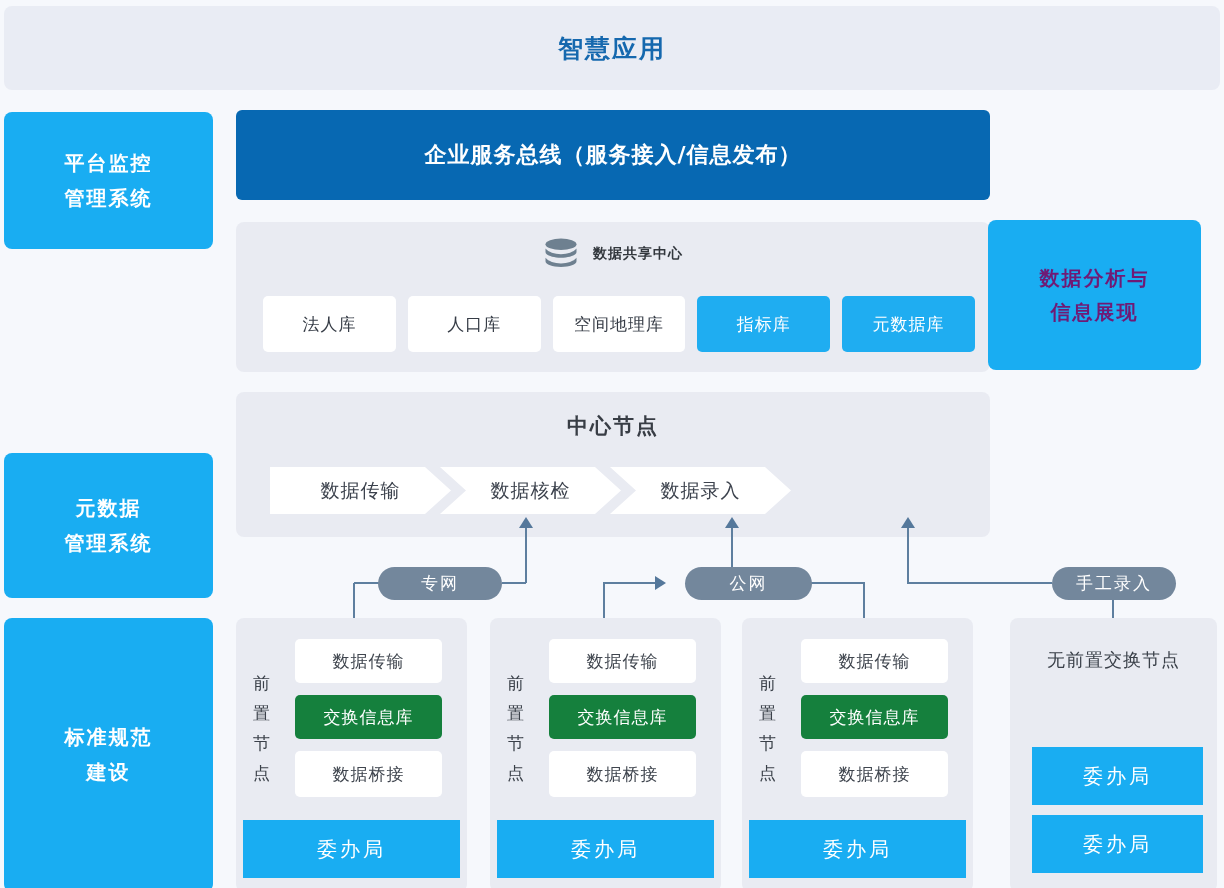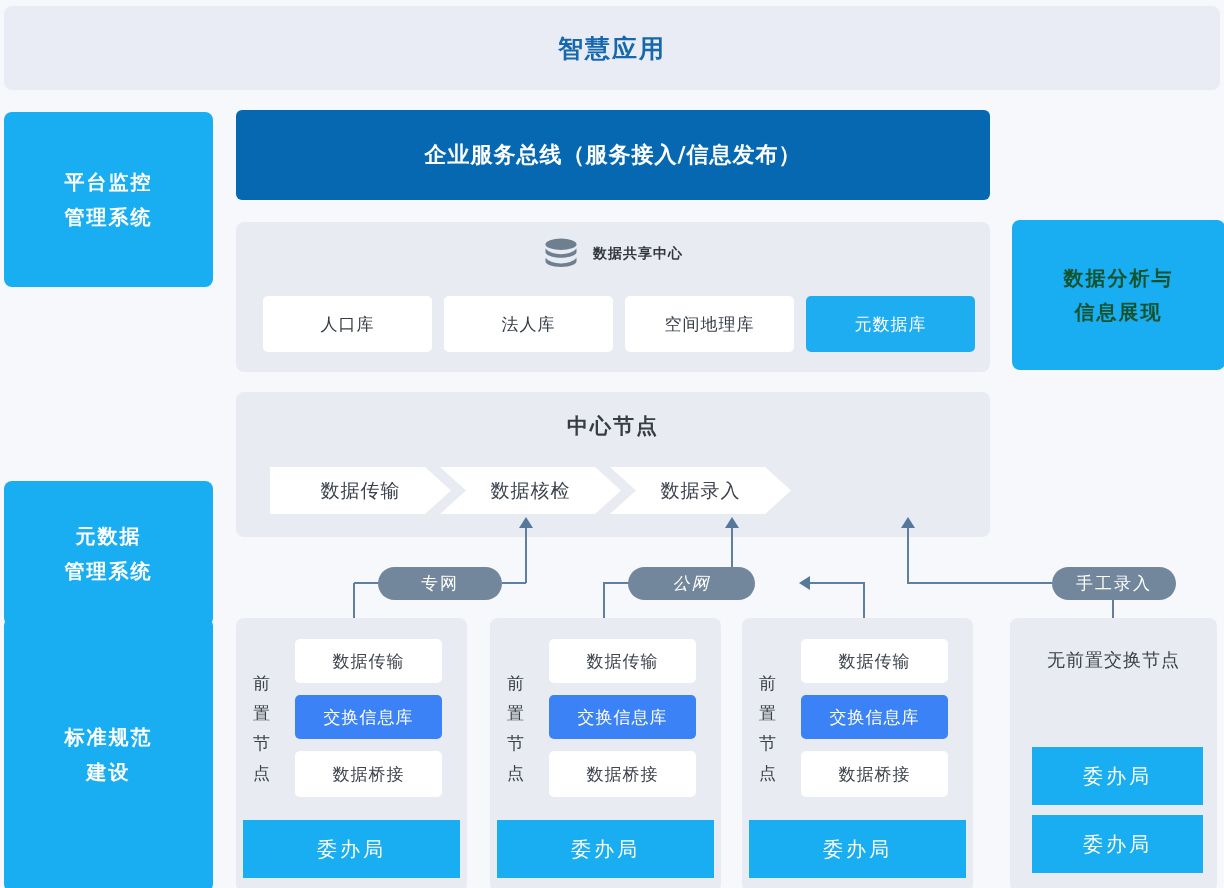--- a/index.html
+++ b/index.html
@@ -29,23 +29,23 @@
   }
 
   
   .side-box {
     left: 4px; width: 209px;
     background: #19adf2; border-radius: 8px;
     display: flex; flex-direction: column; align-items: center; justify-content: center;
     color: #fff; font-size: 20px; font-weight: bold;
     line-height: 35px; letter-spacing: 2px; text-align: center;
   }
-  .sb1 { top: 112px; height: 175px; }
+  .sb1 { top: 112px; height: 137px; }
   .sb2 { top: 283px; height: 145px; }
-  .sb3 { top: 453px; height: 145px; margin-top: 28px; }
+  .sb3 { top: 453px; height: 145px; }
   .sb4 { top: 618px; height: 274px; }
 
   
   .esb {
     left: 236px; top: 110px; width: 754px; height: 90px;
     background: #0768b2; border-radius: 6px;
     display: flex; align-items: center; justify-content: center;
     color: #fff; font-size: 22px; font-weight: bold; letter-spacing: 1px;
   }
 
@@ -83,38 +83,38 @@
     font-size: 19px; color: #3c424d; letter-spacing: 1px;
     clip-path: polygon(0 0, calc(100% - 26px) 0, 100% 50%, calc(100% - 26px) 100%, 0 100%, 26px 50%);
   }
   .chev + .chev { margin-left: -11px; }
   .chev.first {
     clip-path: polygon(0 0, calc(100% - 26px) 0, 100% 50%, calc(100% - 26px) 100%, 0 100%);
   }
 
   
   .right-panel {
-    left: 1012px; width: 213px;
+    left: 988px; width: 213px;
     background: #19adf2; border-radius: 8px;
     display: flex; flex-direction: column; justify-content: center;
-    color: #14532d; font-size: 20px; font-weight: bold;
+    color: #701a75; font-size: 20px; font-weight: bold;
     line-height: 34px; letter-spacing: 2px; text-align: center;
   }
   .rp1 { top: 220px; height: 150px; }
   .rp2 { top: 392px; height: 148px; }
 
   
   .pill {
     top: 567px; height: 33px; border-radius: 17px;
     background: #73879c;
     display: flex; align-items: center; justify-content: center;
     color: #fff; font-size: 17px; letter-spacing: 2px;
   }
   .pill-private { left: 378px; width: 124px; }
-  .pill-public  { left: 628px; width: 127px; font-style: italic; }
+  .pill-public  { left: 685px; width: 127px; }
   .pill-manual  { left: 1052px; width: 124px; }
 
   
   .line { background: #5e7f9f; position: absolute; }
   .arrow-up {
     position: absolute; width: 0; height: 0;
     border-left: 7px solid transparent; border-right: 7px solid transparent;
     border-bottom: 11px solid #55789b;
   }
   .arrow-right {
@@ -135,21 +135,21 @@
     position: absolute; left: 17px; top: 50px; width: 20px;
     font-size: 17px; color: #3a4049; font-weight: 500;
     line-height: 30px; word-break: break-all;
   }
   .fn-module {
     position: absolute; left: 59px; width: 147px; height: 44px;
     border-radius: 5px; display: flex; align-items: center; justify-content: center;
     font-size: 17px; letter-spacing: 1px;
   }
   .fn-module.white { background: #fff; color: #3f454e; }
-  .fn-module.blue  { background: #3b82f6; color: #fff; font-weight: 500; }
+  .fn-module.blue  { background: #15803d; color: #fff; font-weight: 500; }
   .fn-m1 { top: 21px; }
   .fn-m2 { top: 77px; }
   .fn-m3 { top: 133px; height: 46px; }
   .agency {
     position: absolute; background: #19adf2; border-radius: 0;
     display: flex; align-items: center; justify-content: center;
     color: #fff; font-size: 20px; font-weight: 500; letter-spacing: 3px;
   }
   .fn-agency { left: 7px; top: 202px; width: 217px; height: 58px; }
 
@@ -195,23 +195,24 @@
       <span class="db-icon">
         <svg width="36" height="32" viewBox="0 0 36 32">
           <ellipse cx="18" cy="6.2" rx="15.5" ry="5.7" fill="#6e8090"></ellipse>
           <path d="M2.5 10.6 c3 3.6 9 5.6 15.5 5.6 c6.5 0 12.5 -2 15.5 -5.6 l0 3.4 c0 3.1 -6.9 5.7 -15.5 5.7 c-8.6 0 -15.5 -2.6 -15.5 -5.7 z" fill="#6e8090"></path>
           <path d="M2.5 19.8 c3 3.6 9 5.6 15.5 5.6 c6.5 0 12.5 -2 15.5 -5.6 l0 3.4 c0 3.1 -6.9 5.7 -15.5 5.7 c-8.6 0 -15.5 -2.6 -15.5 -5.7 z" fill="#6e8090"></path>
         </svg>
       </span>
       <span class="dc-title">数据共享中心</span>
     </div>
     <div class="dc-row">
+      <div class="db-box white">法人库</div>
       <div class="db-box white">人口库</div>
-      <div class="db-box white">法人库</div>
       <div class="db-box white">空间地理库</div>
+      <div class="db-box blue">指标库</div>
       <div class="db-box blue">元数据库</div>
     </div>
   </div>
 
   <div class="abs gray-panel center-node">
     <div class="cn-title">中心节点</div>
     <div class="chev-row">
       <div class="chev first">数据传输</div>
       <div class="chev">数据核检</div>
       <div class="chev">数据录入</div>

